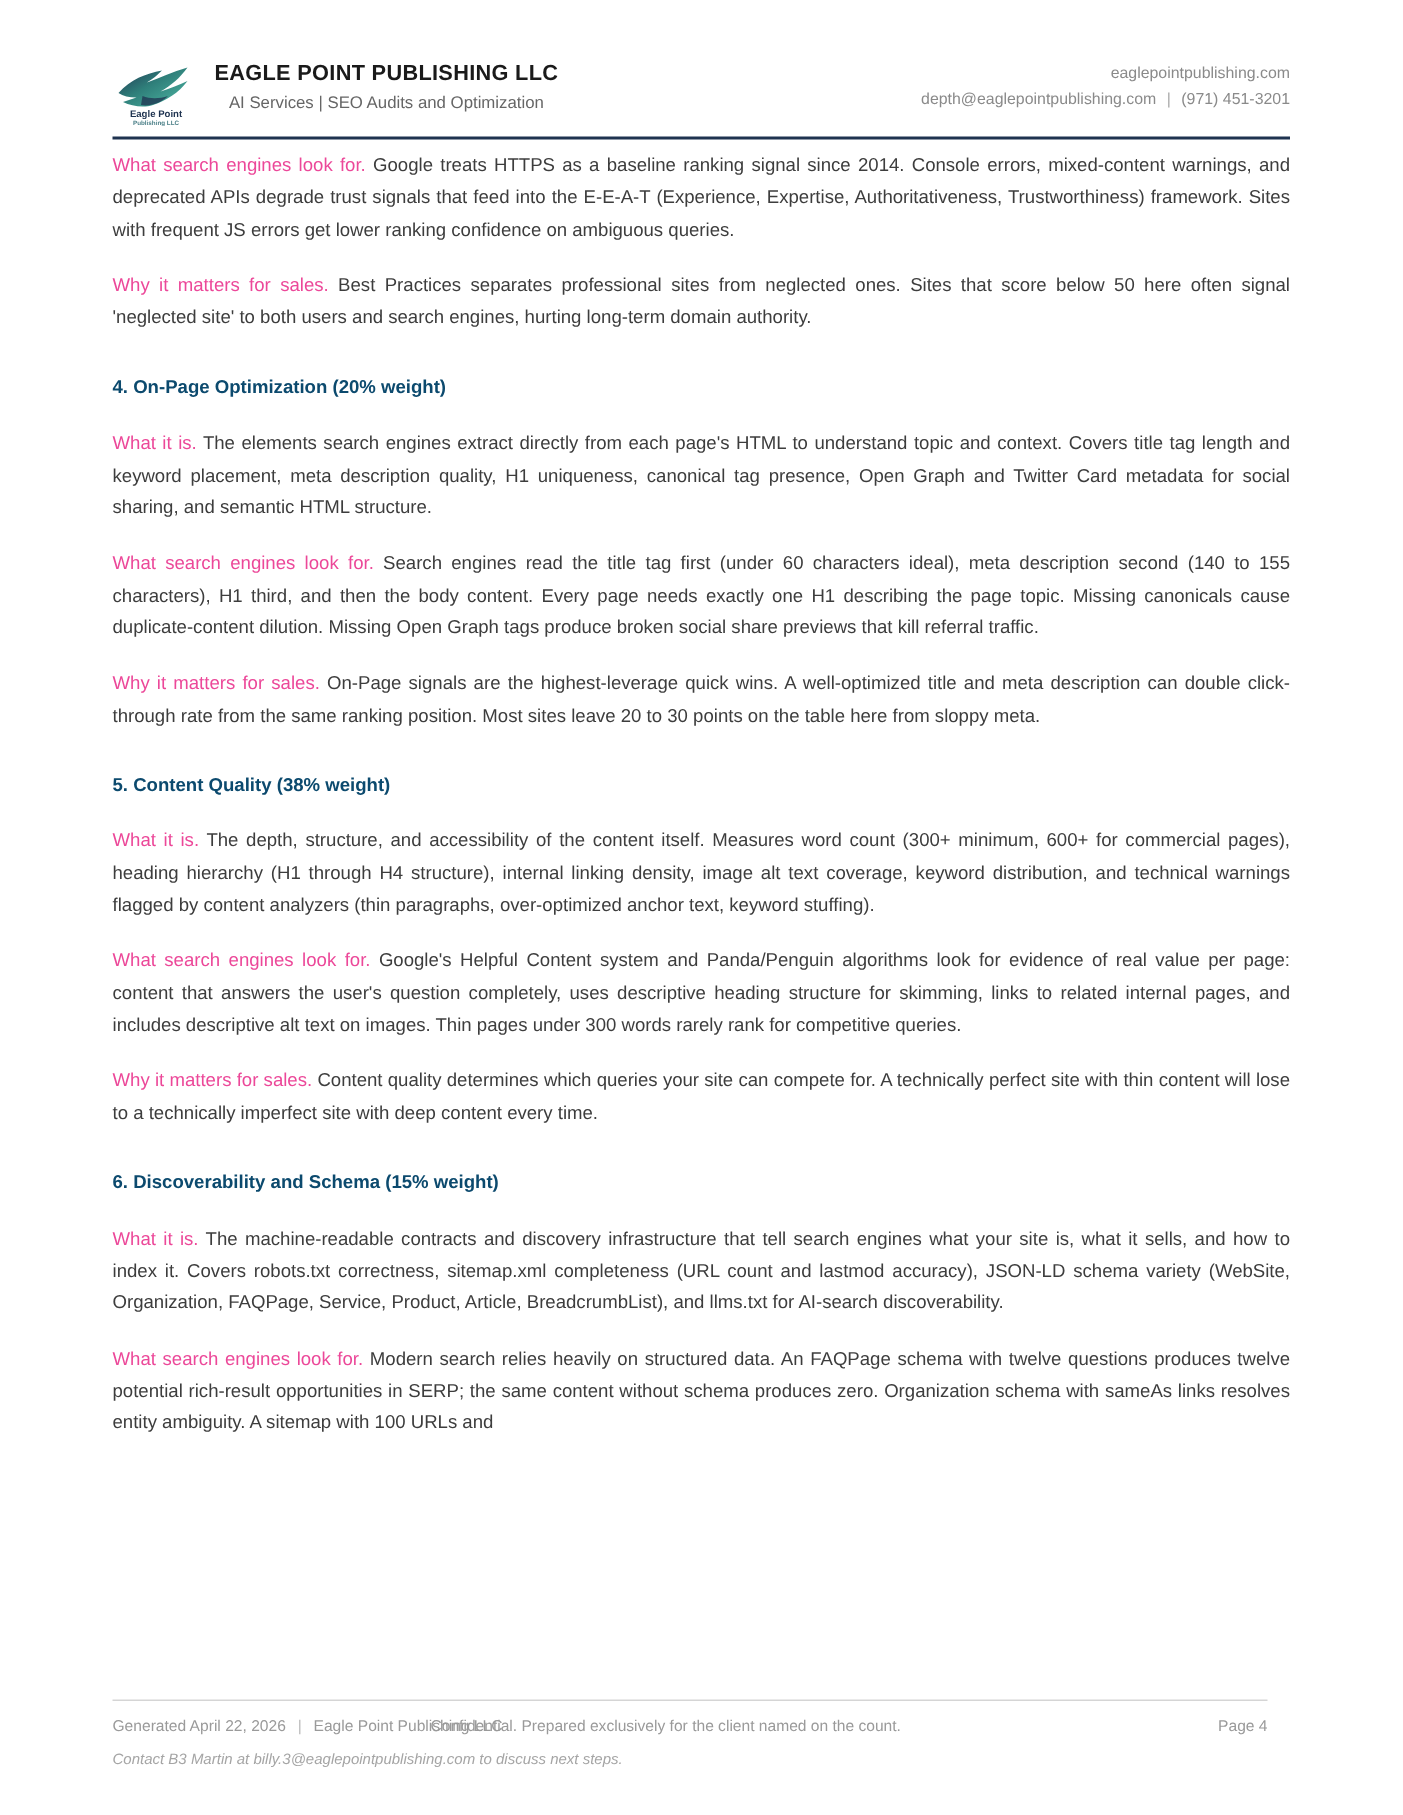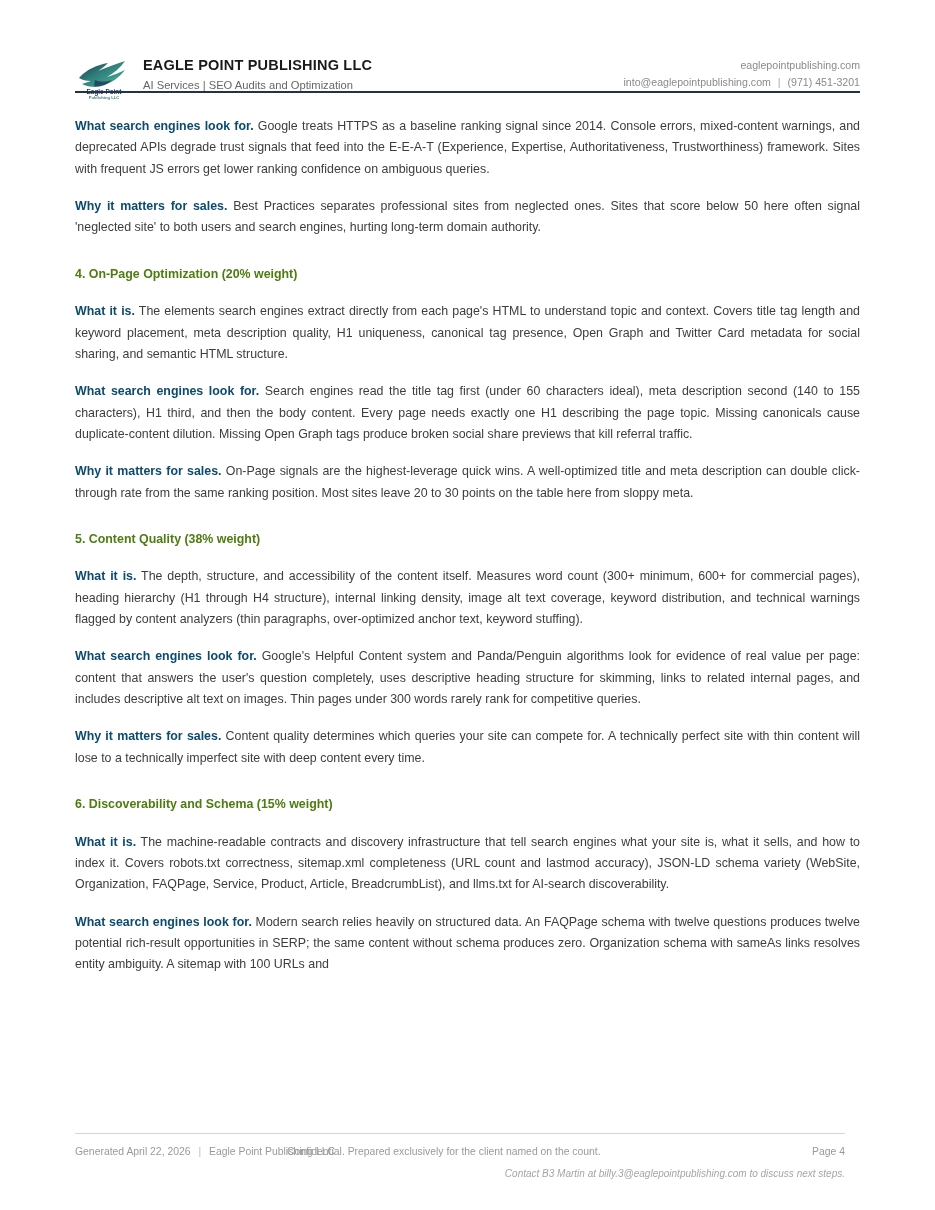--- a/index.html
+++ b/index.html
@@ -14,21 +14,21 @@
     font-family: "Liberation Sans", sans-serif;
     color: #333333;
     overflow: hidden;
     position: relative;
   }
   .page {
     position: relative;
     width: 935px;
     height: 1210px;
     box-sizing: border-box;
-    padding: 16px 75px;
+    padding: 0 75px;
   }
 
   
   .header {
     position: relative;
     height: 52px;
     padding-top: 38px;
     display: flex;
     align-items: flex-start;
     justify-content: space-between;
@@ -54,20 +54,21 @@
     color: #1a1a1a;
     line-height: 1.25;
     white-space: nowrap;
   }
   .brand-tagline {
     font-size: 11.2px;
     color: #666666;
     line-height: 1.5;
     margin-top: 3px;
     white-space: nowrap;
+    text-align: center;
   }
   .header-right {
     text-align: right;
     padding-top: 3px;
   }
   .contact-line {
     font-size: 10.6px;
     color: #8a8a8a;
     line-height: 1.65;
     white-space: nowrap;
@@ -90,27 +91,27 @@
     padding-top: 10px;
   }
   p.para {
     font-size: 12.4px;
     line-height: 1.72;
     color: #3d3d3d;
     text-align: justify;
     margin: 0 0 16px 0;
   }
   p.para .lead {
-    font-weight: bold;
-    color: #0c4a6e;
+    font-weight: normal;
+    color: #ec4899;
   }
   h3.section-heading {
     font-size: 12.4px;
     font-weight: bold;
-    color: #4d7c0f;
+    color: #0c4a6e;
     margin: 26px 0 18px 0;
     line-height: 1.5;
   }
 
   
   .footer {
     position: absolute;
     left: 75px;
     right: 90px;
     bottom: 28px;
@@ -141,21 +142,21 @@
     color: #9a9a9a;
   }
   .footer-sep {
     padding: 0 5px;
     color: #bbbbbb;
   }
   .footer-page {
     white-space: nowrap;
   }
   .footer-contact {
-    text-align: right;
+    text-align: left;
     font-size: 10px;
     font-style: italic;
     color: #a5a5a5;
     margin-top: 5px;
     line-height: 1.6;
   }
 </style>
 </head>
 <body>
 
@@ -185,21 +186,21 @@
         <div class="brand-name">EAGLE POINT PUBLISHING LLC</div>
         <div class="brand-tagline">AI Services  |  SEO Audits and Optimization</div>
       </div>
     </div>
 
     <div class="header-right">
       <div class="contact-line">
         <span>eaglepointpublishing.com</span>
       </div>
       <div class="contact-line">
-        <span>into@eaglepointpublishing.com</span>
+        <span>depth@eaglepointpublishing.com</span>
         <span class="contact-sep">|</span>
         <span>(971) 451-3201</span>
       </div>
     </div>
   </div>
   <div class="header-rule"></div>
 
   <div class="content">
 
     <p class="para">

